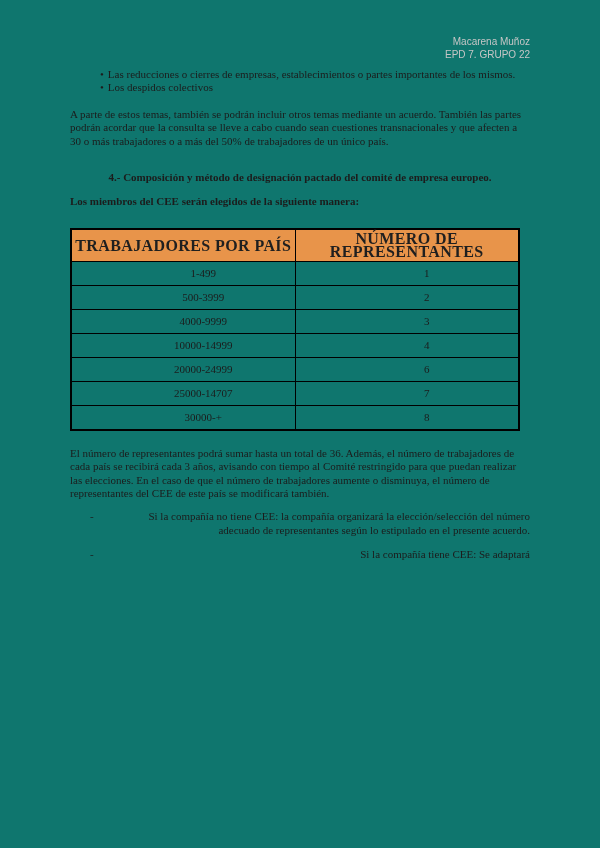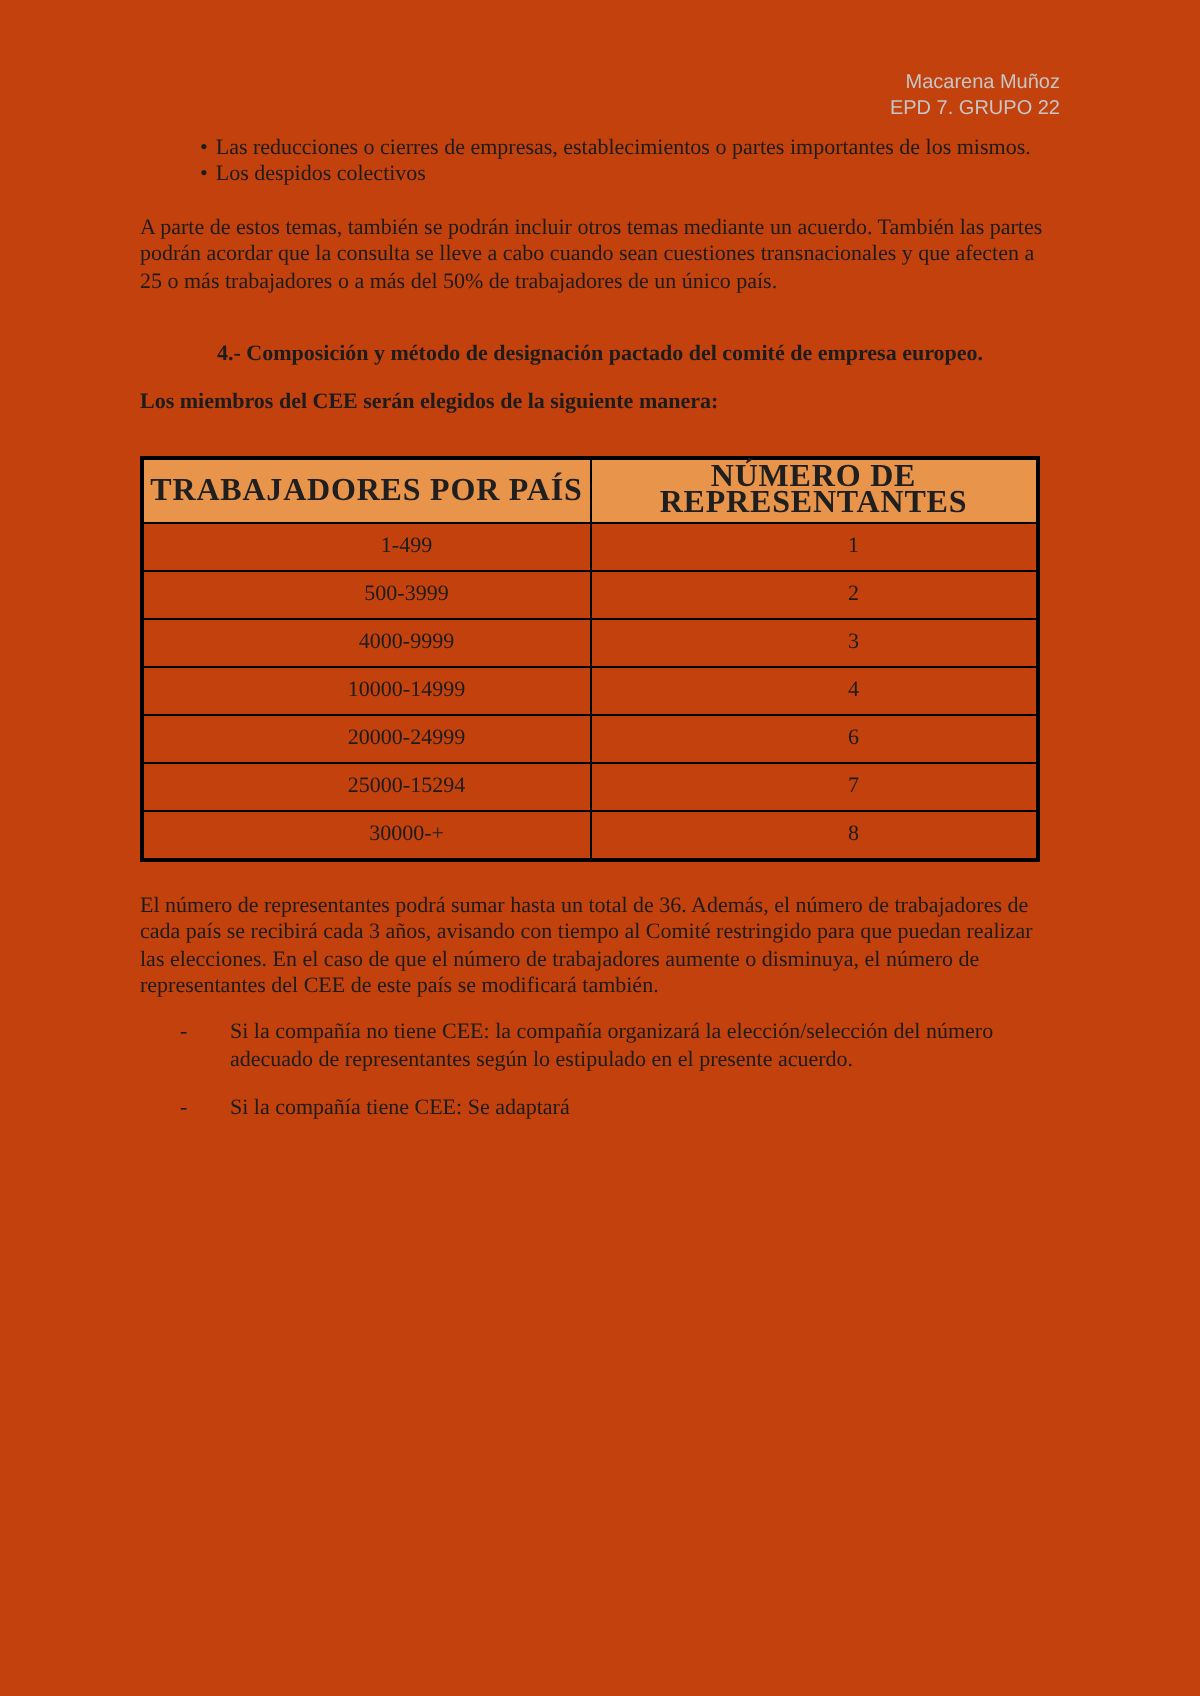--- a/index.html
+++ b/index.html
@@ -4,21 +4,21 @@
 <style>
   html, body {
     margin: 0;
     padding: 0;
     background: #ffffff;
   }
   .page {
     position: relative;
     width: 600px;
     height: 848px;
-    background: #c2410c;
+    background: #0f766e;
     overflow: hidden;
     font-family: "Liberation Serif", serif;
     color: #1c1c1c;
   }
   .doc-header {
     position: absolute;
     top: 35px;
     right: 70px;
     text-align: right;
     font-family: "Liberation Sans", sans-serif;
@@ -77,39 +77,39 @@
     padding-left: 40px;
   }
   .dash-item {
     display: flex;
     margin: 10px 0 0 20px;
   }
   .dash-item .dash-marker {
     flex: 0 0 25px;
     width: 25px;
   }
-  .dash-item .dash-text { flex: 1; }
+  .dash-item .dash-text { flex: 1; text-align: right; }
 </style>
 </head>
 <body>
 
 <div class="page">
 
   <div class="doc-header">
     <div>Macarena Muñoz</div>
     <div>EPD 7. GRUPO 22</div>
   </div>
 
   <div class="content">
 
     <p class="bullet-par"><span class="marker">•</span><span>Las reducciones o cierres de empresas, establecimientos o partes importantes de los mismos.</span></p>
 
     <p class="bullet-par"><span class="marker">•</span><span>Los despidos colectivos</span></p>
 
-    <p class="mt13">A parte de estos temas, también se podrán incluir otros temas mediante un acuerdo. También las partes podrán acordar que la consulta se lleve a cabo cuando sean cuestiones transnacionales y que afecten a 25 o más trabajadores o a más del 50% de trabajadores de un único país.</p>
+    <p class="mt13">A parte de estos temas, también se podrán incluir otros temas mediante un acuerdo. También las partes podrán acordar que la consulta se lleve a cabo cuando sean cuestiones transnacionales y que afecten a 30 o más trabajadores o a más del 50% de trabajadores de un único país.</p>
 
 
 
     <h2 class="heading">4.- Composición y método de designación pactado del comité de empresa europeo.</h2>
 
     <p class="mt11">Los miembros del CEE serán elegidos de la siguiente manera:</p>
 
     <table class="rep-table">
       <thead>
         <tr>
@@ -132,21 +132,21 @@
         </tr>
         <tr>
           <td>10000-14999</td>
           <td>4</td>
         </tr>
         <tr>
           <td>20000-24999</td>
           <td>6</td>
         </tr>
         <tr>
-          <td>25000-15294</td>
+          <td>25000-14707</td>
           <td>7</td>
         </tr>
         <tr>
           <td>30000-+</td>
           <td>8</td>
         </tr>
       </tbody>
     </table>
 
     <p class="mt16">El número de representantes podrá sumar hasta un total de 36. Además, el número de trabajadores de cada país se recibirá cada 3 años, avisando con tiempo al Comité restringido para que puedan realizar las elecciones. En el caso de que el número de trabajadores aumente o disminuya, el número de representantes del CEE de este país se modificará también.</p>

